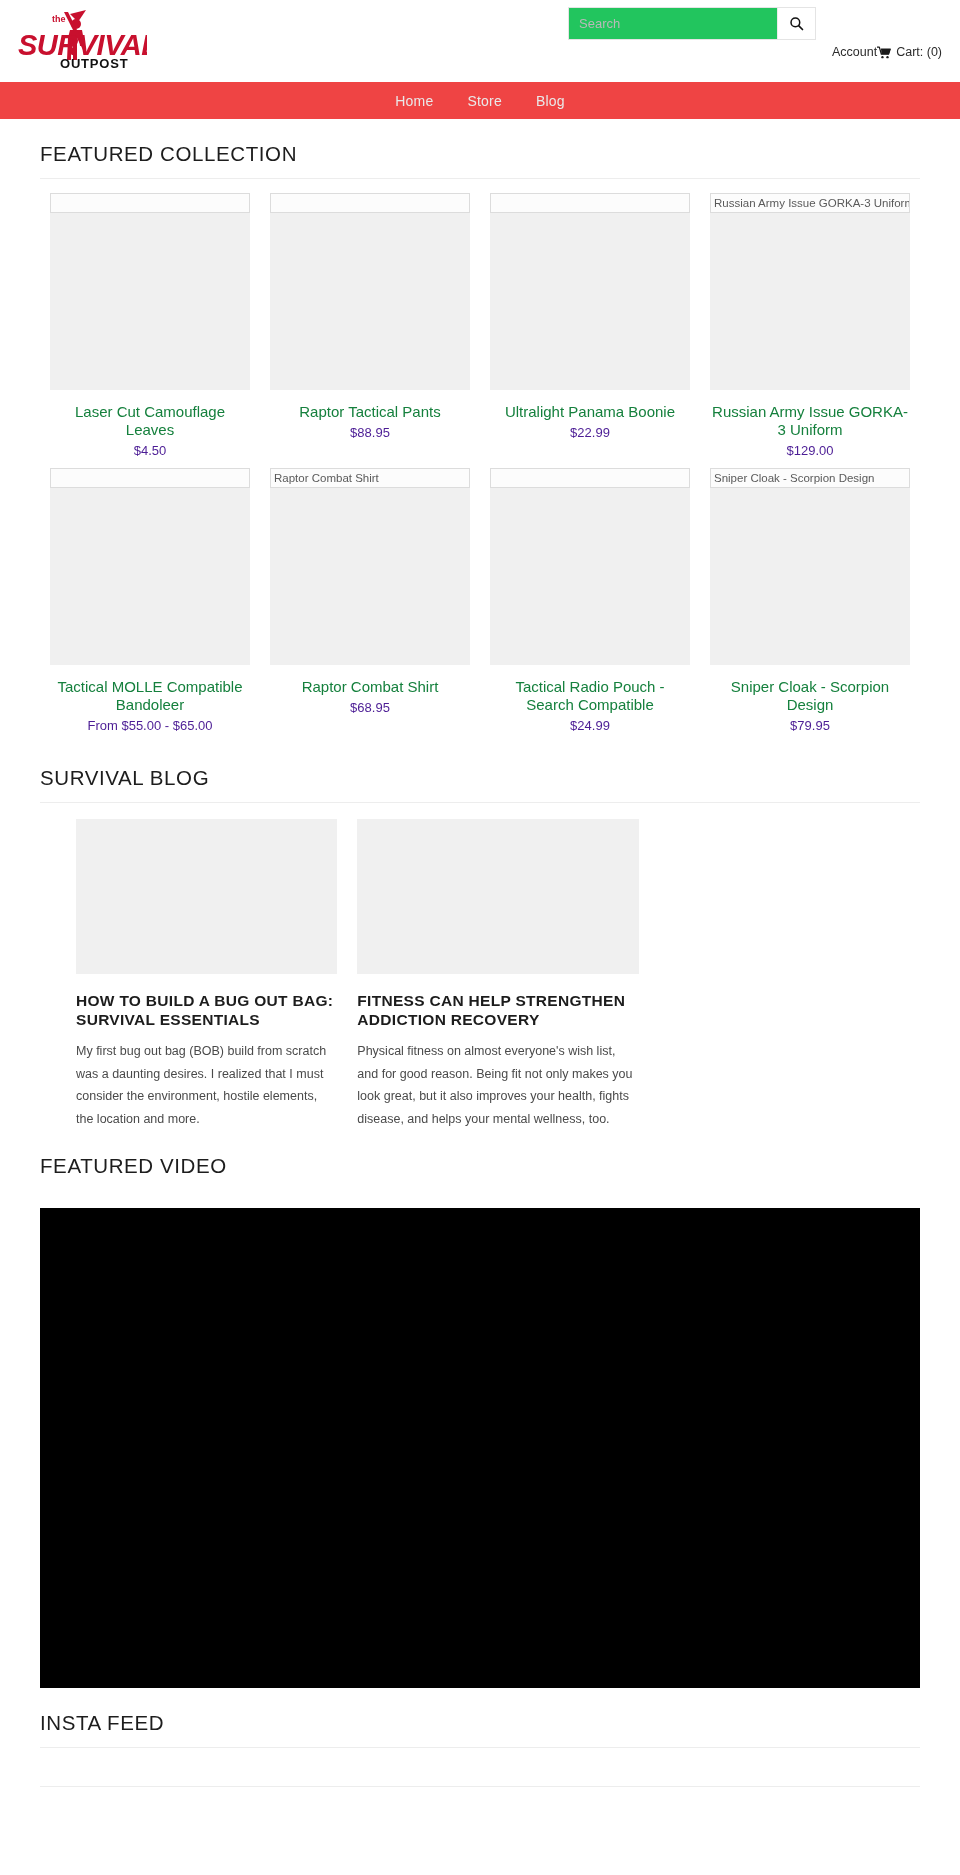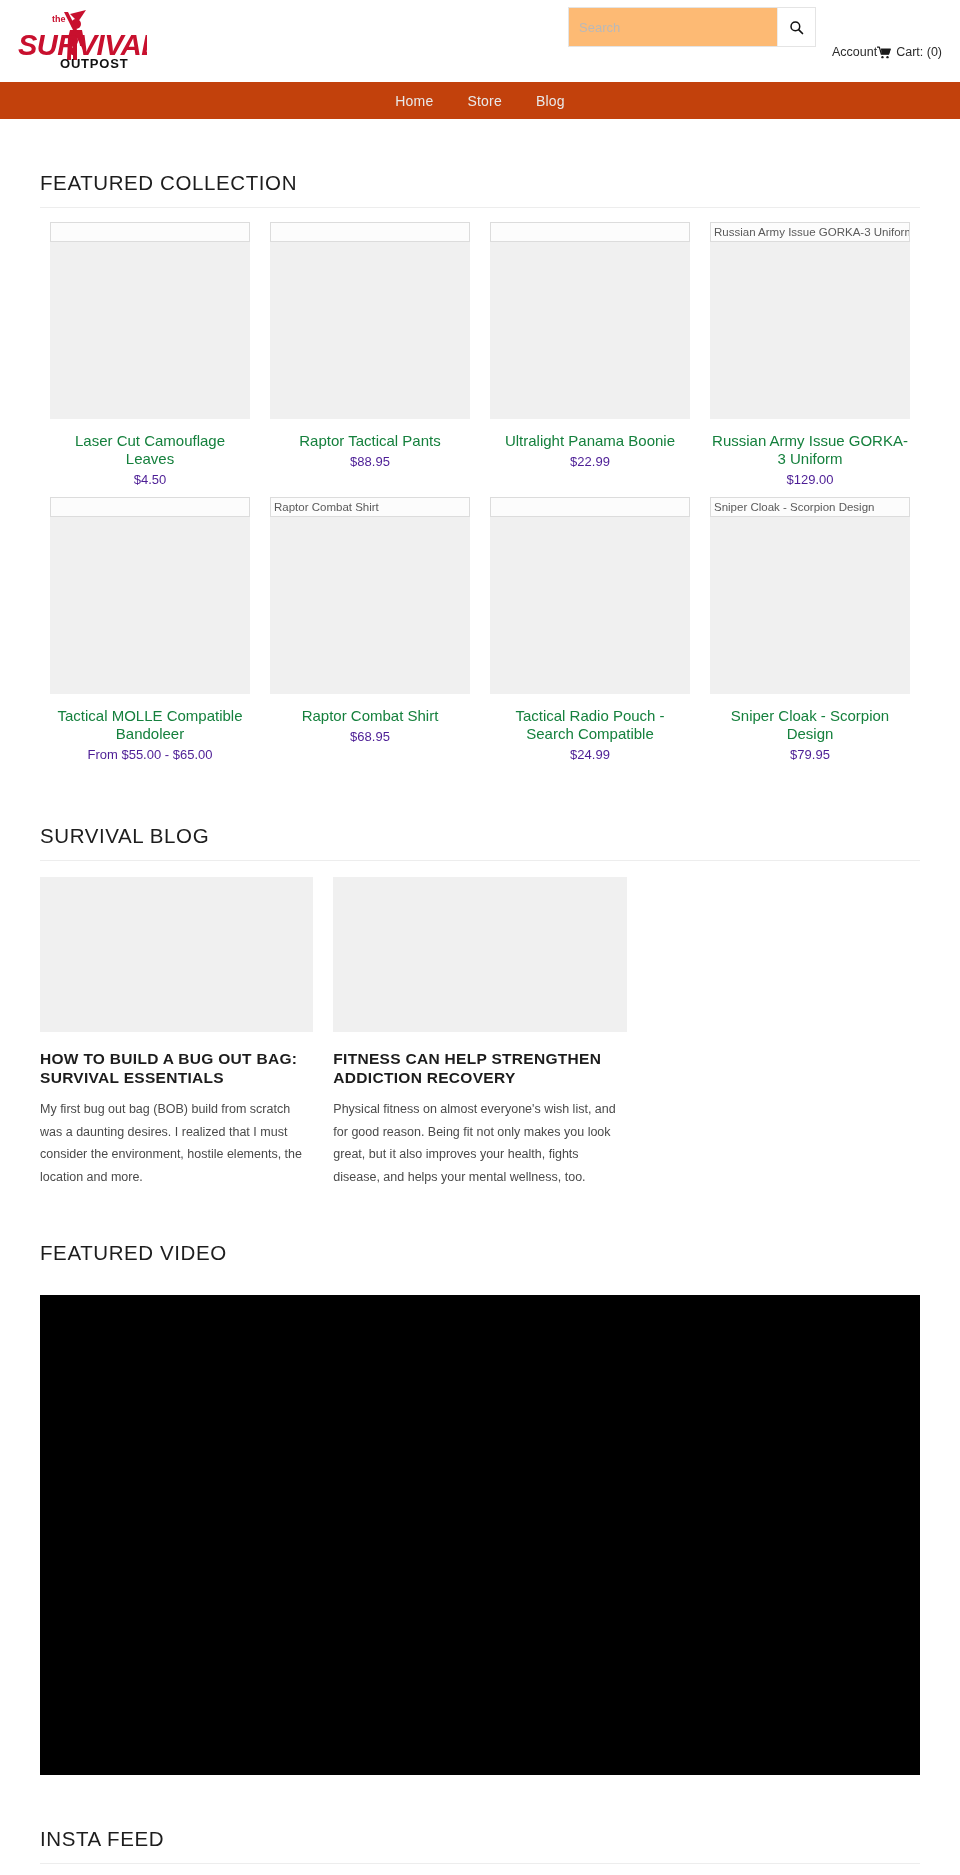--- a/index.html
+++ b/index.html
@@ -26,24 +26,24 @@
     width: 135px;
     height: 62px;
   }
   .logo-svg { display: block; }
 
   .search-wrap {
     position: absolute;
     left: 568px;
     top: 7px;
     width: 248px;
-    height: 40px;
+    height: 33px;
     display: flex;
     border: 1px solid #e4e4e4;
-    background: #fdba74;
+    background: #22c55e;
   }
   .search-input {
     flex: 1;
     border: 0;
     outline: none;
     padding: 0 10px;
     font-size: 13px;
     font-family: "Liberation Sans", sans-serif;
     color: #555;
     background: transparent;
@@ -75,21 +75,21 @@
     color: #2b2b2b;
     text-decoration: none;
     display: flex;
     align-items: center;
     gap: 5px;
   }
   .cart-icon svg { display: block; }
 
   
   .navbar {
-    background: #c2410c;
+    background: #ef4444;
     height: 37px;
     display: flex;
     align-items: center;
     justify-content: center;
     gap: 34px;
   }
   .navbar a {
     color: #e9e9e9;
     text-decoration: none;
     font-size: 14px;
@@ -100,21 +100,21 @@
   .container {
     width: 880px;
     margin: 0 auto;
   }
 
   .section-title {
     font-size: 20.5px;
     font-weight: 500;
     letter-spacing: .6px;
     color: #1d1d1d;
-    padding-top: 52px;
+    padding-top: 23px;
     padding-bottom: 12px;
     text-transform: uppercase;
   }
   .rule {
     height: 1px;
     background: #ededed;
     width: 100%;
   }
 
   
@@ -161,20 +161,21 @@
   .product-price {
     font-size: 13px;
     color: #4c1d95;
     margin-top: 4px;
   }
 
   
   .blog-grid {
     display: flex;
     padding-top: 16px;
+    margin-left: 36px;
   }
   .blog-card {
     width: 33.3333%;
     padding-right: 20px;
   }
   .blog-card:last-child { padding-right: 0; }
   .blog-thumb {
     width: 100%;
     height: 155px;
     background: #f0f0f0;

